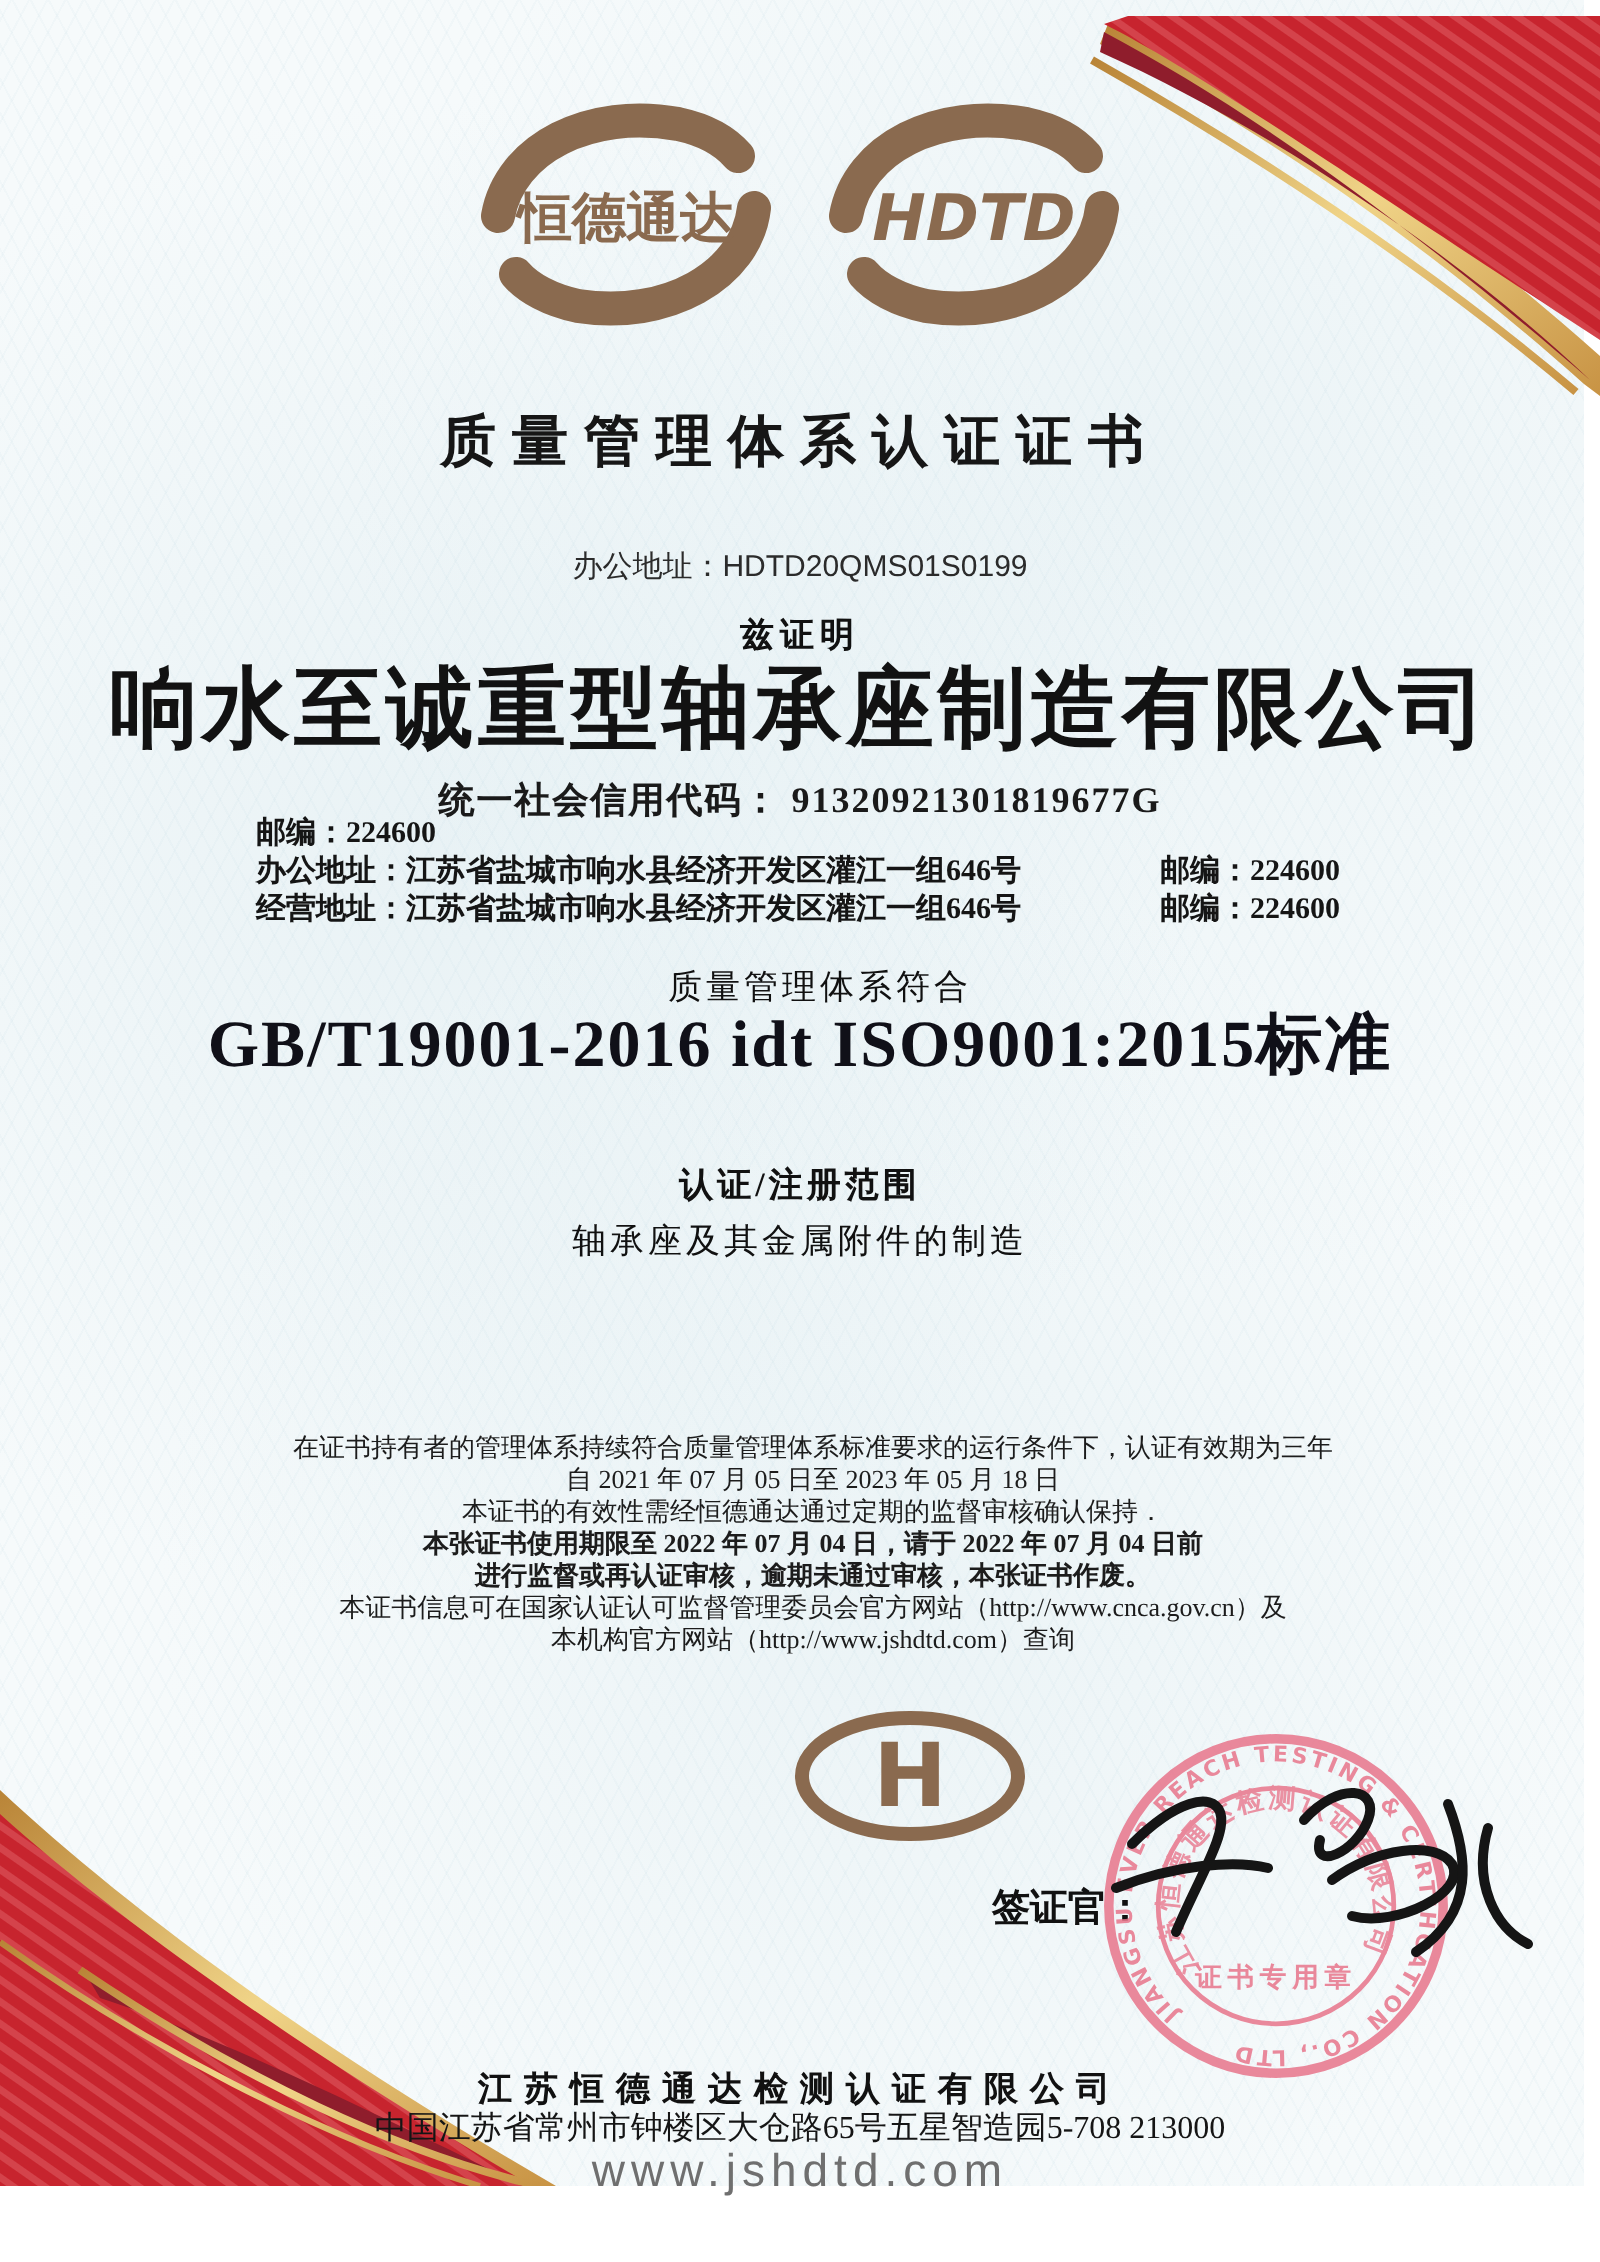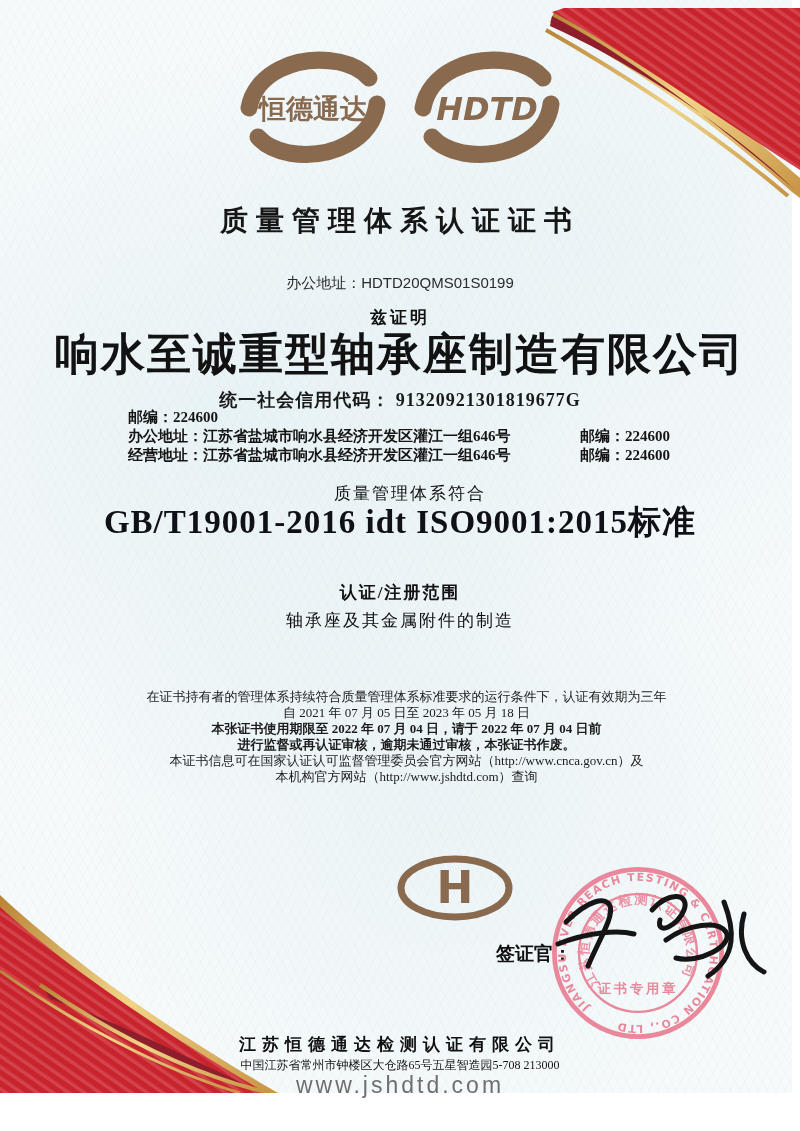--- a/index.html
+++ b/index.html
@@ -23,26 +23,26 @@
   .cert-no{top:274px;font-size:15px;color:#2b2b2b;font-family:"Liberation Sans",sans-serif;}
   .intro{top:306px;font-size:17px;font-weight:bold;letter-spacing:3px;color:#111;}
   .company{top:325px;font-size:44px;font-weight:900;letter-spacing:2px;color:#121212;}
   .credit{top:388px;font-size:18px;font-weight:bold;color:#1a1a1a;letter-spacing:1px;}
   .addr-block{top:408px;left:128px;width:542px;z-index:2;}
   .addr-row{display:flex;justify-content:space-between;font-size:15px;font-weight:600;color:#151515;line-height:19px;}
   .std-head{top:482px;font-size:17px;font-weight:normal;letter-spacing:2px;color:#111;margin-left:20px;}
   .std-val{top:500px;font-size:33px;font-weight:bold;letter-spacing:1px;color:#101018;}
   .scope-head{top:581px;font-size:17px;font-weight:bold;letter-spacing:2px;color:#111;}
   .scope-val{top:609px;font-size:17px;font-weight:normal;letter-spacing:2px;color:#111;}
-  .validity{top:689px;font-size:13px;line-height:16px;color:#1c1c1c;z-index:2;padding-left:13px;}
+  .validity{top:716px;font-size:13px;line-height:16px;color:#1c1c1c;z-index:2;padding-left:13px;}
   .validity .vb{font-weight:bold;}
   .officer{left:496px;top:941px;font-size:19px;font-weight:bold;color:#111;z-index:4;}
   .footer{top:1035px;z-index:4;line-height:20px;}
   .f-co{font-size:17px;font-weight:bold;letter-spacing:6px;color:#111;}
-  .f-ad{font-size:12px;color:#151515;}
+  .f-ad{font-size:16px;color:#151515;}
   .f-web{font-size:23px;color:#6f6f6f;letter-spacing:3px;font-family:"Liberation Sans",sans-serif;}
   .seal-wrap{left:543px;top:858px;z-index:4;opacity:.85;}
   .sig-wrap{left:548px;top:880px;z-index:5;}
   .h-oval{left:396px;top:855px;z-index:2;}
   .emblem-text{font-weight:bold;}
 </style>
 </head>
 <body>
 
 <div class="page">
@@ -130,20 +130,21 @@
 
   <div class="abs cx std-head">质量管理体系符合</div>
   <div class="abs cx std-val">GB/T19001-2016 idt ISO9001:2015标准</div>
 
   <div class="abs cx scope-head">认证/注册范围</div>
   <div class="abs cx scope-val">轴承座及其金属附件的制造</div>
 
   <div class="abs cx validity">
     <div>在证书持有者的管理体系持续符合质量管理体系标准要求的运行条件下，认证有效期为三年</div>
     <div>自 2021 年 07 月 05 日至 2023 年 05 月 18 日</div>
+    <div>本证书的有效性需经恒德通达通过定期的监督审核确认保持．</div>
     <div class="vb">本张证书使用期限至 2022 年 07 月 04 日，请于 2022 年 07 月 04 日前</div>
     <div class="vb">进行监督或再认证审核，逾期未通过审核，本张证书作废。</div>
     <div>本证书信息可在国家认证认可监督管理委员会官方网站（http://www.cnca.gov.cn）及</div>
     <div>本机构官方网站（http://www.jshdtd.com）查询</div>
   </div>
 
   <svg class="abs h-oval" width="118" height="66" viewBox="0 0 118 66">
     <ellipse cx="59" cy="33" rx="54" ry="29" fill="none" stroke="#8a6a4f" stroke-width="7"></ellipse>
     <text x="59" y="48" text-anchor="middle" font-size="44" font-weight="bold" fill="#8a6a4f" font-family="DejaVu Sans, sans-serif">H</text>
   </svg>

